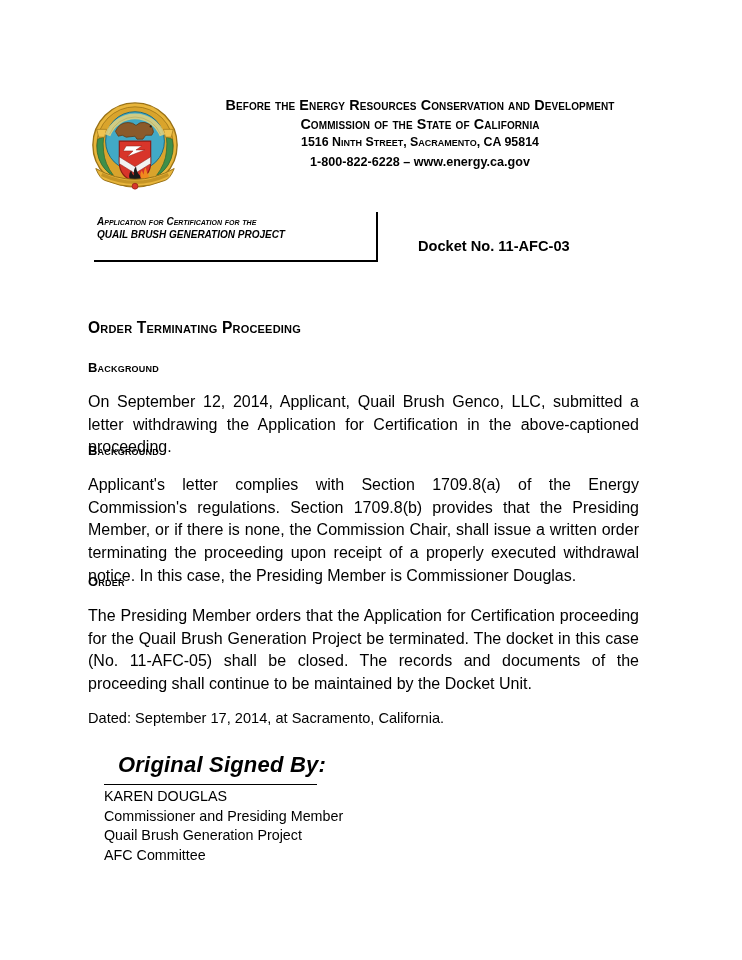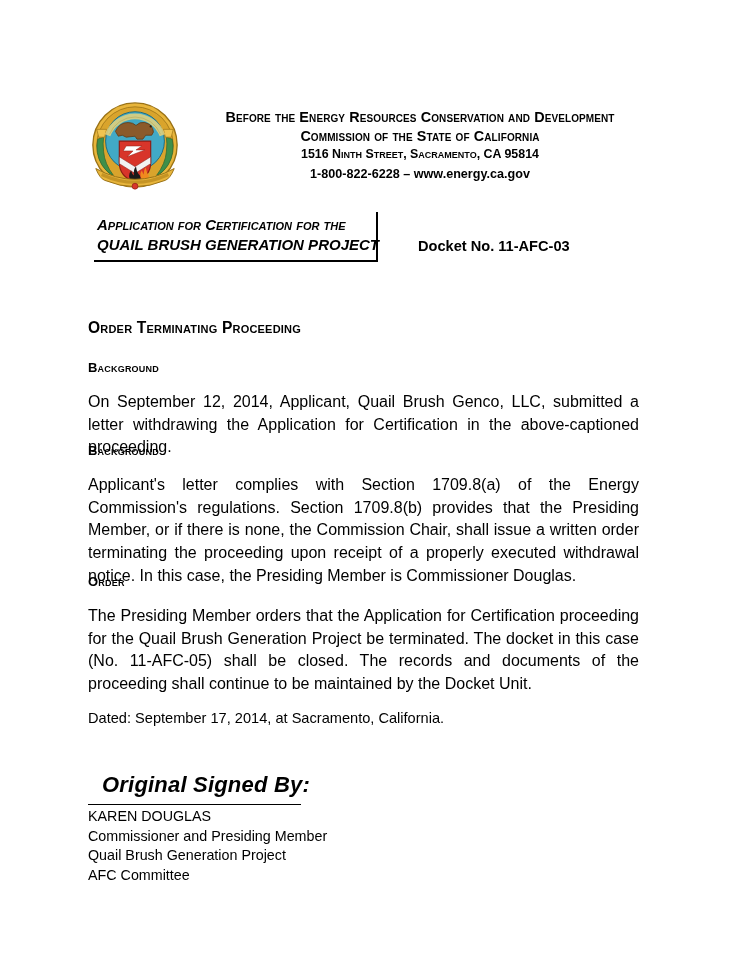--- a/index.html
+++ b/index.html
@@ -38,21 +38,21 @@
     position: absolute;
     left: 86px;
     top: 2px;
     width: 98px;
     height: 98px;
   }
 
   .header-text {
     position: absolute;
     left: 184px;
-    top: 12px;
+    top: 0px;
     width: 472px;
     text-align: center;
   }
 
   .hdr-line1, .hdr-line2 {
     font-weight: bold;
     font-variant: small-caps;
     letter-spacing: 0.1px;
     line-height: 1.30;
     white-space: nowrap;
@@ -94,21 +94,21 @@
     height: 50px;
     border-right: 2.5px solid #000;
     border-bottom: 2.5px solid #000;
     box-sizing: border-box;
     padding: 3px 8px 0 3px;
   }
   .caption-line {
     font-weight: bold;
     font-style: italic;
     font-variant: small-caps;
-    font-size: 15px;
+    font-size: 10px;
     line-height: 1.33;
     white-space: nowrap;
   }
   .caption-line.upper { font-variant: normal; }
   .docket {
     position: absolute;
     left: 418px;
     top: 26px;
     font-weight: bold;
     font-size: 14.6px;
@@ -157,24 +157,23 @@
     top: 708px;
     width: 551px;
     text-align: left;
     font-size: 14.6px;
     line-height: 1.42;
   }
 
   
   .signature-block {
     position: absolute;
-    left: 88px;
+    left: 104px;
     top: 752px;
     width: 330px;
-    margin-top: 20px;
   }
   .signed-by {
     font-weight: bold;
     font-style: italic;
     font-size: 22px;
     padding-left: 14px;
     line-height: 1.2;
     letter-spacing: 0.2px;
   }
   .sig-rule {

